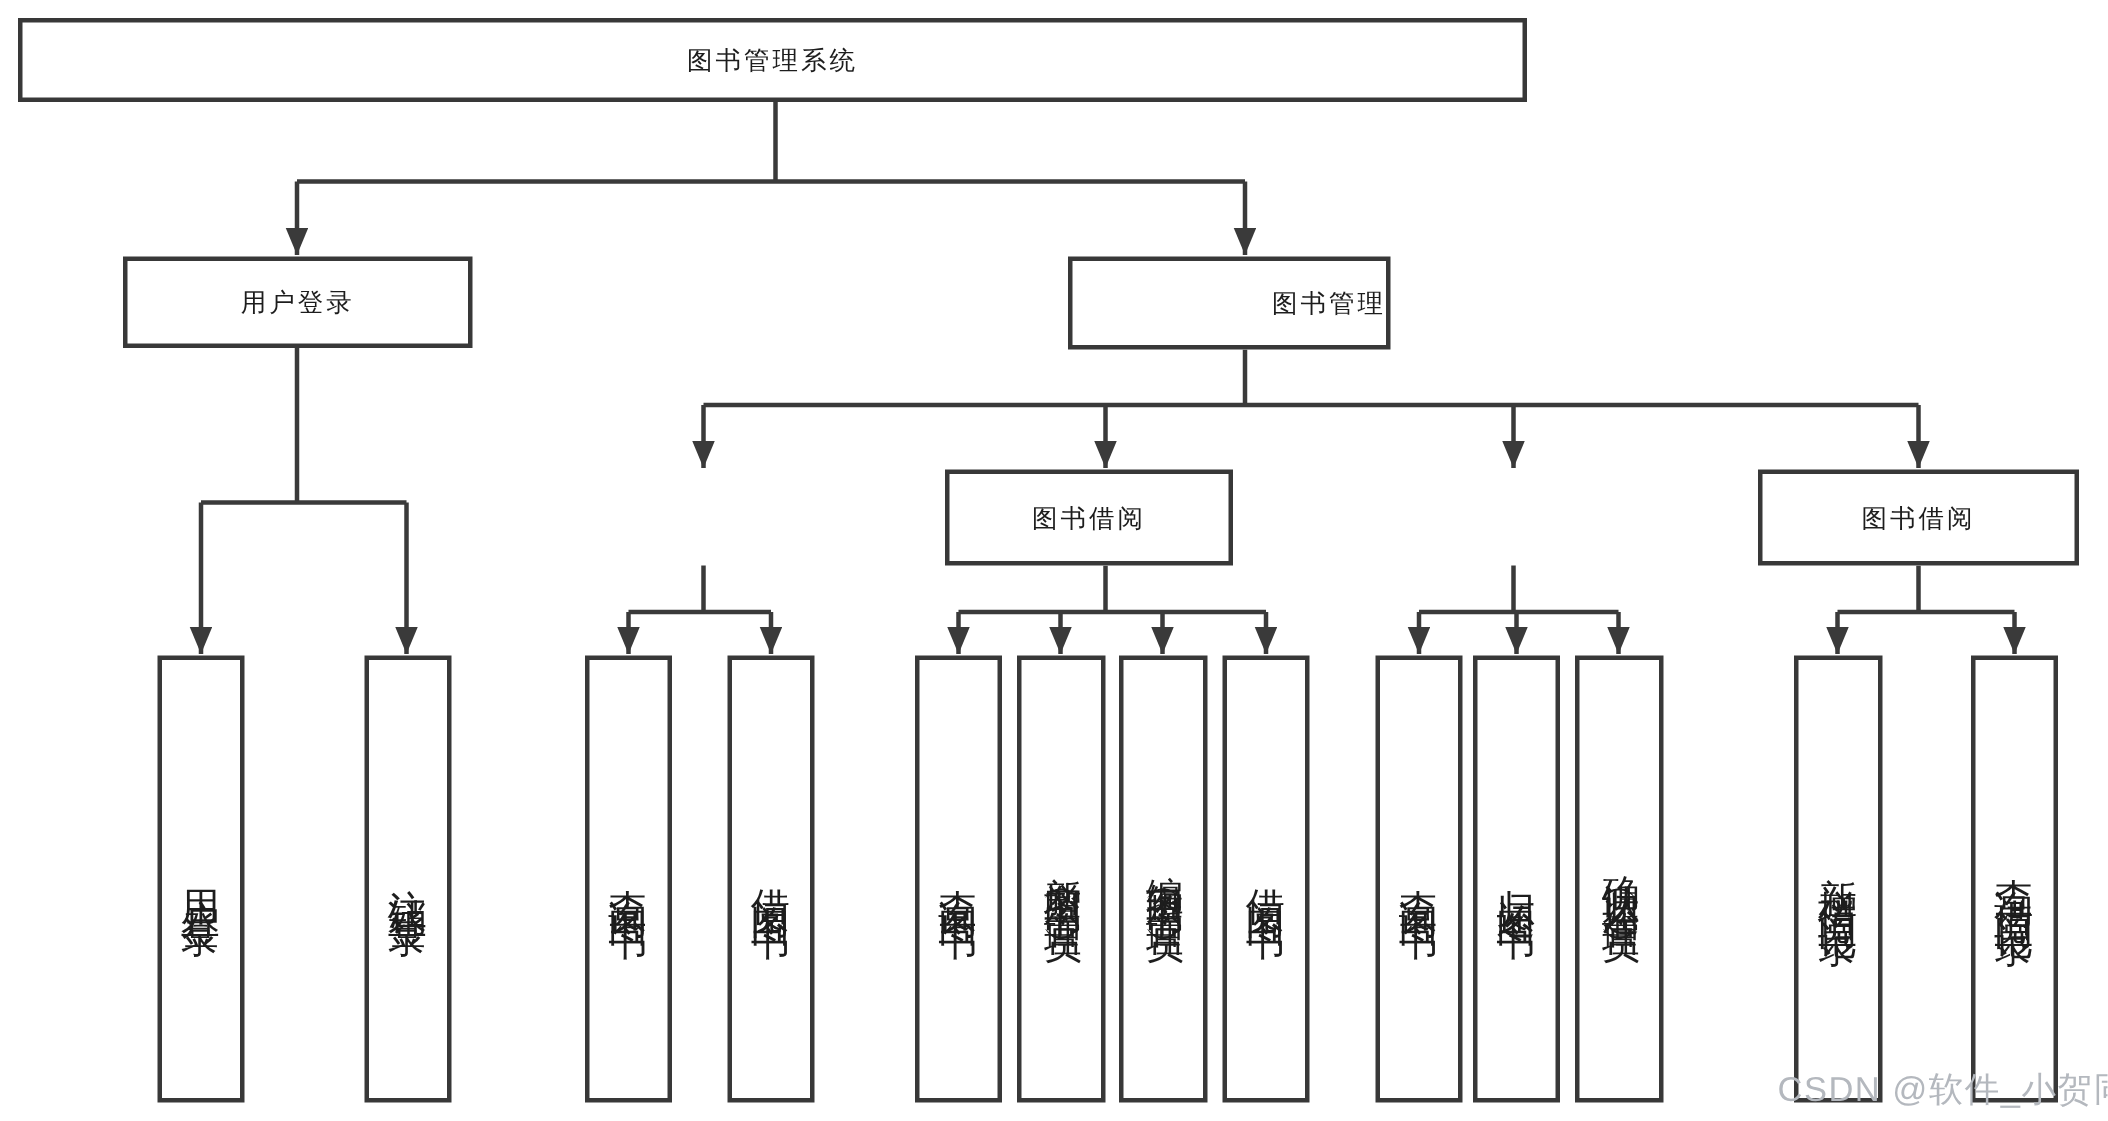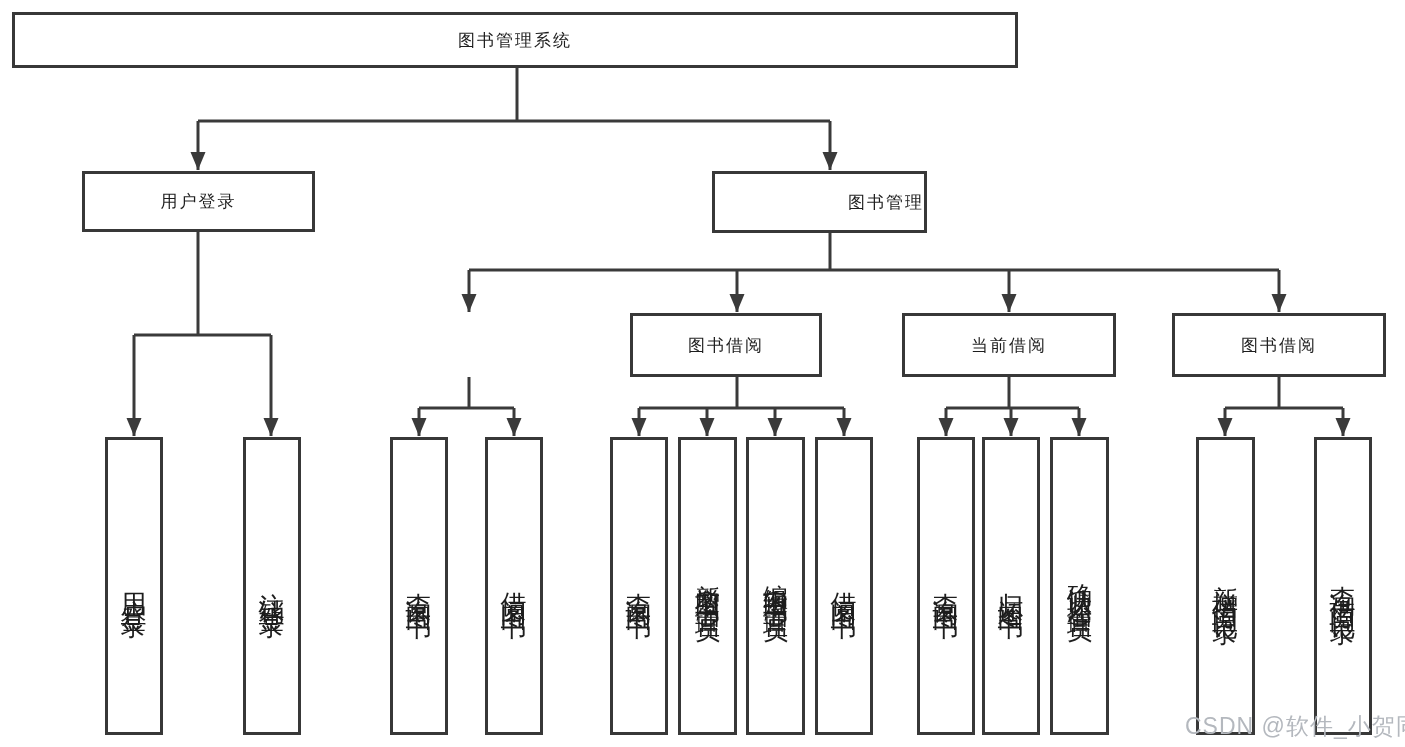--- a/index.html
+++ b/index.html
@@ -132,23 +132,20 @@
   <div class="node h-node" style="left:82px;top:171px;width:233px;height:61px;">
     <span>用户登录</span>
   </div>
   <div class="node h-node" style="left:712px;top:171px;width:215px;height:62px;justify-content:flex-end;">
     <span>图书管理</span>
   </div>
 
   <div class="node h-node" style="left:630px;top:313px;width:192px;height:64px;">
     <span>图书借阅</span>
   </div>
-  <div class="node h-node" style="left:902px;top:313px;width:214px;height:64px;">
-    <span>当前借阅</span>
-  </div>
   <div class="node h-node" style="left:1172px;top:313px;width:214px;height:64px;">
     <span>图书借阅</span>
   </div>
 
   <div class="node v-node" style="left:105px;top:437px;">
     <span class="vtext">用户登录</span>
   </div>
   <div class="node v-node" style="left:243px;top:437px;">
     <span class="vtext">注销登录</span>
   </div>

